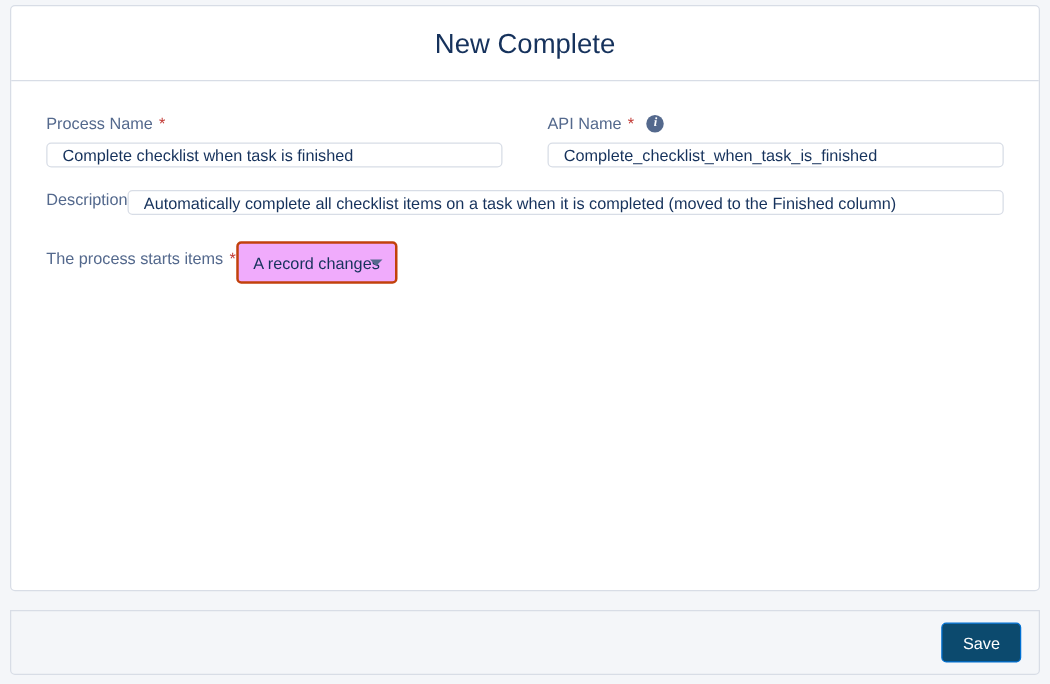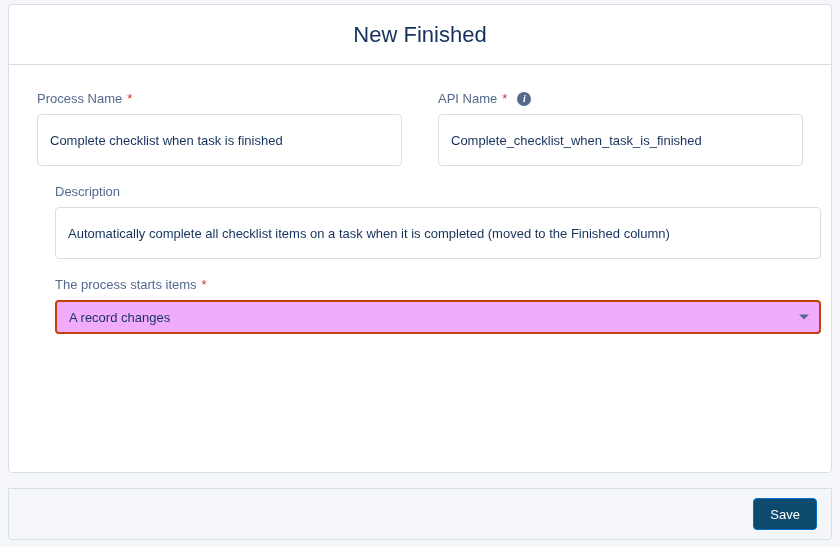--- a/index.html
+++ b/index.html
@@ -9,32 +9,32 @@
     background: #ffffff; border: 1px solid #d8dde6; border-radius: 4px;
   }
   .modal-header {
     height: 60px; display: flex; align-items: center; justify-content: center;
     border-bottom: 1px solid #d8dde6;
   }
   .modal-title { font-size: 22px; font-weight: 400; color: #16325c; }
   .modal-body { padding: 26px 28px 16px 28px; }
   .row { display: flex; gap: 36px; }
   .field { flex: 1; display: flex; flex-direction: column; }
-  .field-full { width: 100%; display: flex; flex-direction: column; margin-top: 18px; margin-left: 18px; }
+  .field-full { width: 100%; display: flex; flex-direction: row; margin-top: 18px; }
   .label-row { display: flex; align-items: center; gap: 4px; margin-bottom: 8px; }
   .label { font-size: 13px; color: #54698d; }
   .req { color: #c23934; font-size: 13px; margin-left: 1px; }
   .info-icon {
     width: 14px; height: 14px; border-radius: 50%; background: #54698d;
     color: #fff; font-size: 10px; font-weight: bold; display: inline-flex;
     align-items: center; justify-content: center; margin-left: 6px;
     font-style: italic; font-family: Georgia, serif;
   }
   .input {
-    width: 100%; height: 52px; border: 1px solid #d8dde6; border-radius: 4px;
+    width: 100%; height: 20px; border: 1px solid #d8dde6; border-radius: 4px;
     padding: 0 12px; font-size: 13px; color: #16325c; background: #fff;
   }
   .select-wrap { position: relative; }
   .select {
     width: 100%; height: 34px; border: 2px solid #c2410c; border-radius: 4px;
     padding: 0 12px; font-size: 13px; color: #16325c; background: #f0abfc;
     display: flex; align-items: center; cursor: pointer;
   }
   .select-caret {
     position: absolute; right: 12px; top: 50%; transform: translateY(-50%);
@@ -52,21 +52,21 @@
     cursor: pointer; display: inline-flex; align-items: center; justify-content: center;
   }
   .btn-neutral { background: #fff; color: #0070d2; border: 1px solid #d8dde6; }
   .btn-brand { background: #0c4a6e; color: #fff; border: 1px solid #0070d2; font-weight: 400; }
 </style>
 </head>
 <body>
 
 <div class="modal">
   <div class="modal-header">
-    <h1 class="modal-title">New Finished</h1>
+    <h1 class="modal-title">New Complete</h1>
   </div>
 
   <div class="modal-body">
 
     <div class="row">
       <div class="field">
         <div class="label-row">
           <span class="label">Process Name</span>
           <span class="req">*</span>
         </div>

